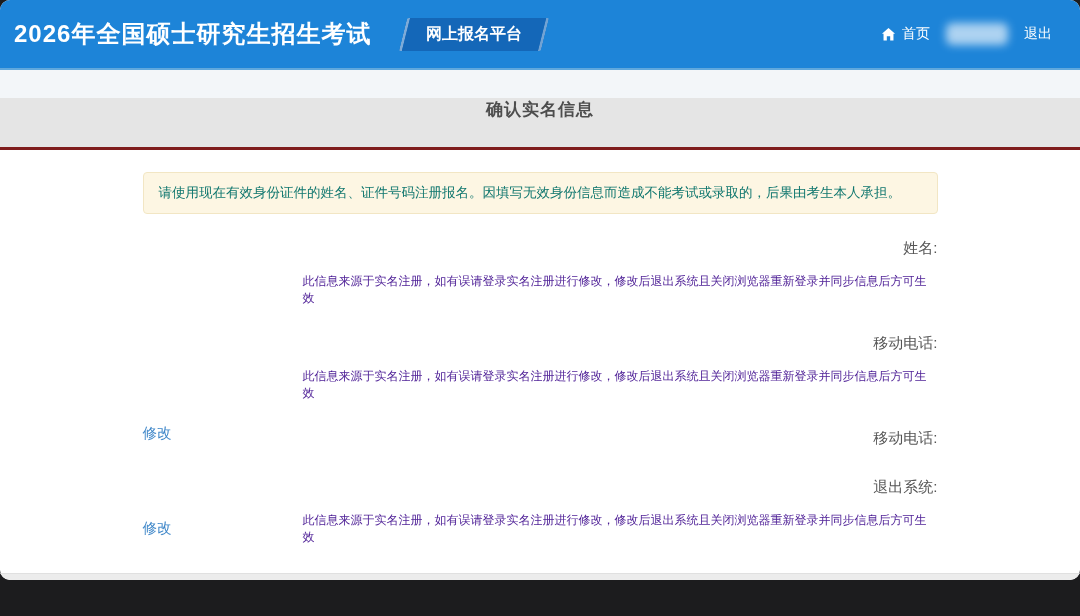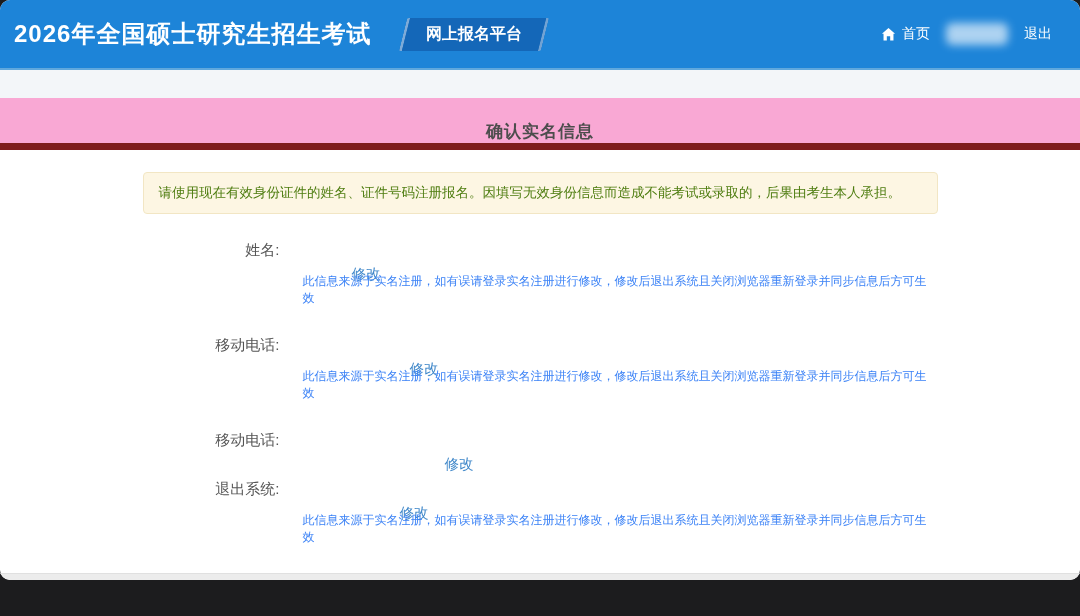--- a/index.html
+++ b/index.html
@@ -69,47 +69,47 @@
     background: rgba(255,255,255,0.85);
     border-radius: 6px;
     filter: blur(4px);
     opacity: 0.75;
   }
 
   
   .subband { height: 28px; background: #f3f6f9; }
   .titlebar {
     height: 52px;
-    background: #f9a8d4;
-    border-bottom: 7px solid #7f1d1d;
-    display: flex; align-items: flex-end; justify-content: center;
+    background: #e5e5e5;
+    border-bottom: 3px solid #7f1d1d;
+    display: flex; align-items: flex-start; justify-content: center;
   }
   .titlebar h2 {
     font-size: 17px;
     font-weight: 600;
     color: #4d4d4d;
     letter-spacing: 1px;
   }
 
   
   .content { padding-top: 22px; }
   .notice {
     width: 795px;
     margin: 0 auto;
     background: #fdf6e3;
     border: 1px solid #f2e6c4;
     border-radius: 4px;
     padding: 11px 15px;
-    color: #4d7c0f;
+    color: #0f766e;
     font-size: 13.5px;
     line-height: 18px;
   }
   .form { width: 795px; margin: 25px auto 0; }
   .frow { margin-bottom: 27px; }
-  .fline { display: flex; align-items: center; height: 22px; }
+  .fline { display: flex; height: 22px; flex-direction: column; }
   .flabel {
     flex: 0 0 137px;
     text-align: right;
     font-size: 15px;
     color: #555555;
     white-space: nowrap;
   }
   .fvalue { height: 16px; }
   .v-name  { width: 72px; }
   .v-type  { width: 130px; }
@@ -120,21 +120,21 @@
     font-size: 14.5px;
     text-decoration: none;
     cursor: pointer;
     white-space: nowrap;
     margin-top: 48px;
   }
   .fhelp {
     margin: 12px 0 0 160px;
     font-size: 12px;
     line-height: 17px;
-    color: #3b82f6;
+    color: #4c1d95;
     max-width: 635px;
   }
 
   .bottom-strip {
     position: absolute;
     left: 0; bottom: 0;
     width: 100%; height: 7px;
     background: #ececec;
     border-top: 1px solid #e0e0e0;
   }

